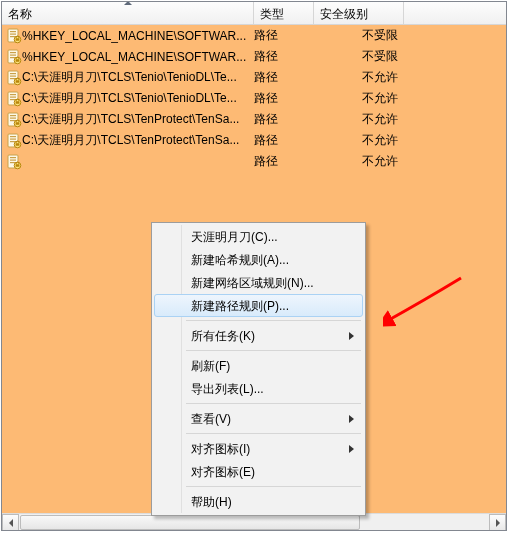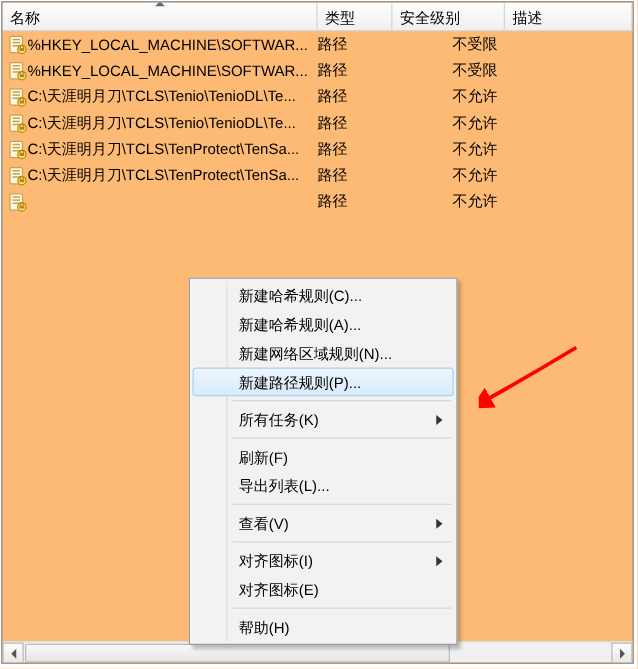--- a/index.html
+++ b/index.html
@@ -156,21 +156,20 @@
   }
 </style>
 </head>
 <body>
 
 <div class="listview">
   <div class="header">
     <div class="hcol col-name sorted">名称</div>
     <div class="hcol col-type">类型</div>
     <div class="hcol col-sec">安全级别</div>
-    <div class="hcol col-desc">描述</div>
   </div>
   <div class="rows" id="rows">
       <div class="row">
         <div class="cell name">
           <span class="icon-file">
             <svg width="16" height="16" viewBox="0 0 16 16">
   <rect x="2" y="1" width="10" height="13" rx="1" fill="#fdf8e6" stroke="#c9a14a"></rect>
   <rect x="4" y="3" width="6" height="1.2" fill="#c9a14a"></rect>
   <rect x="4" y="5.5" width="6" height="1.2" fill="#c9a14a"></rect>
   <rect x="4" y="8" width="6" height="1.2" fill="#c9a14a"></rect>
@@ -299,21 +298,21 @@
       </div>
     <div class="sb-thumb"></div>
     <div class="sb-btn right">
         <div class="sb-arrow"></div>
       </div>
   </div>
 </div>
 
 <div class="ctxmenu">
   <div class="ctx-gutter"></div>
-  <div class="mitem">新建哈希规则(C)...</div>
+  <div class="mitem">天涯明月刀(C)...</div>
   <div class="mitem">新建哈希规则(A)...</div>
   <div class="mitem">新建网络区域规则(N)...</div>
   <div class="mitem hover">新建路径规则(P)...</div>
   <div class="msep"></div>
   <div class="mitem hasarrow">所有任务(K)</div>
   <div class="msep"></div>
   <div class="mitem">刷新(F)</div>
   <div class="mitem">导出列表(L)...</div>
   <div class="msep"></div>
   <div class="mitem hasarrow">查看(V)</div>

